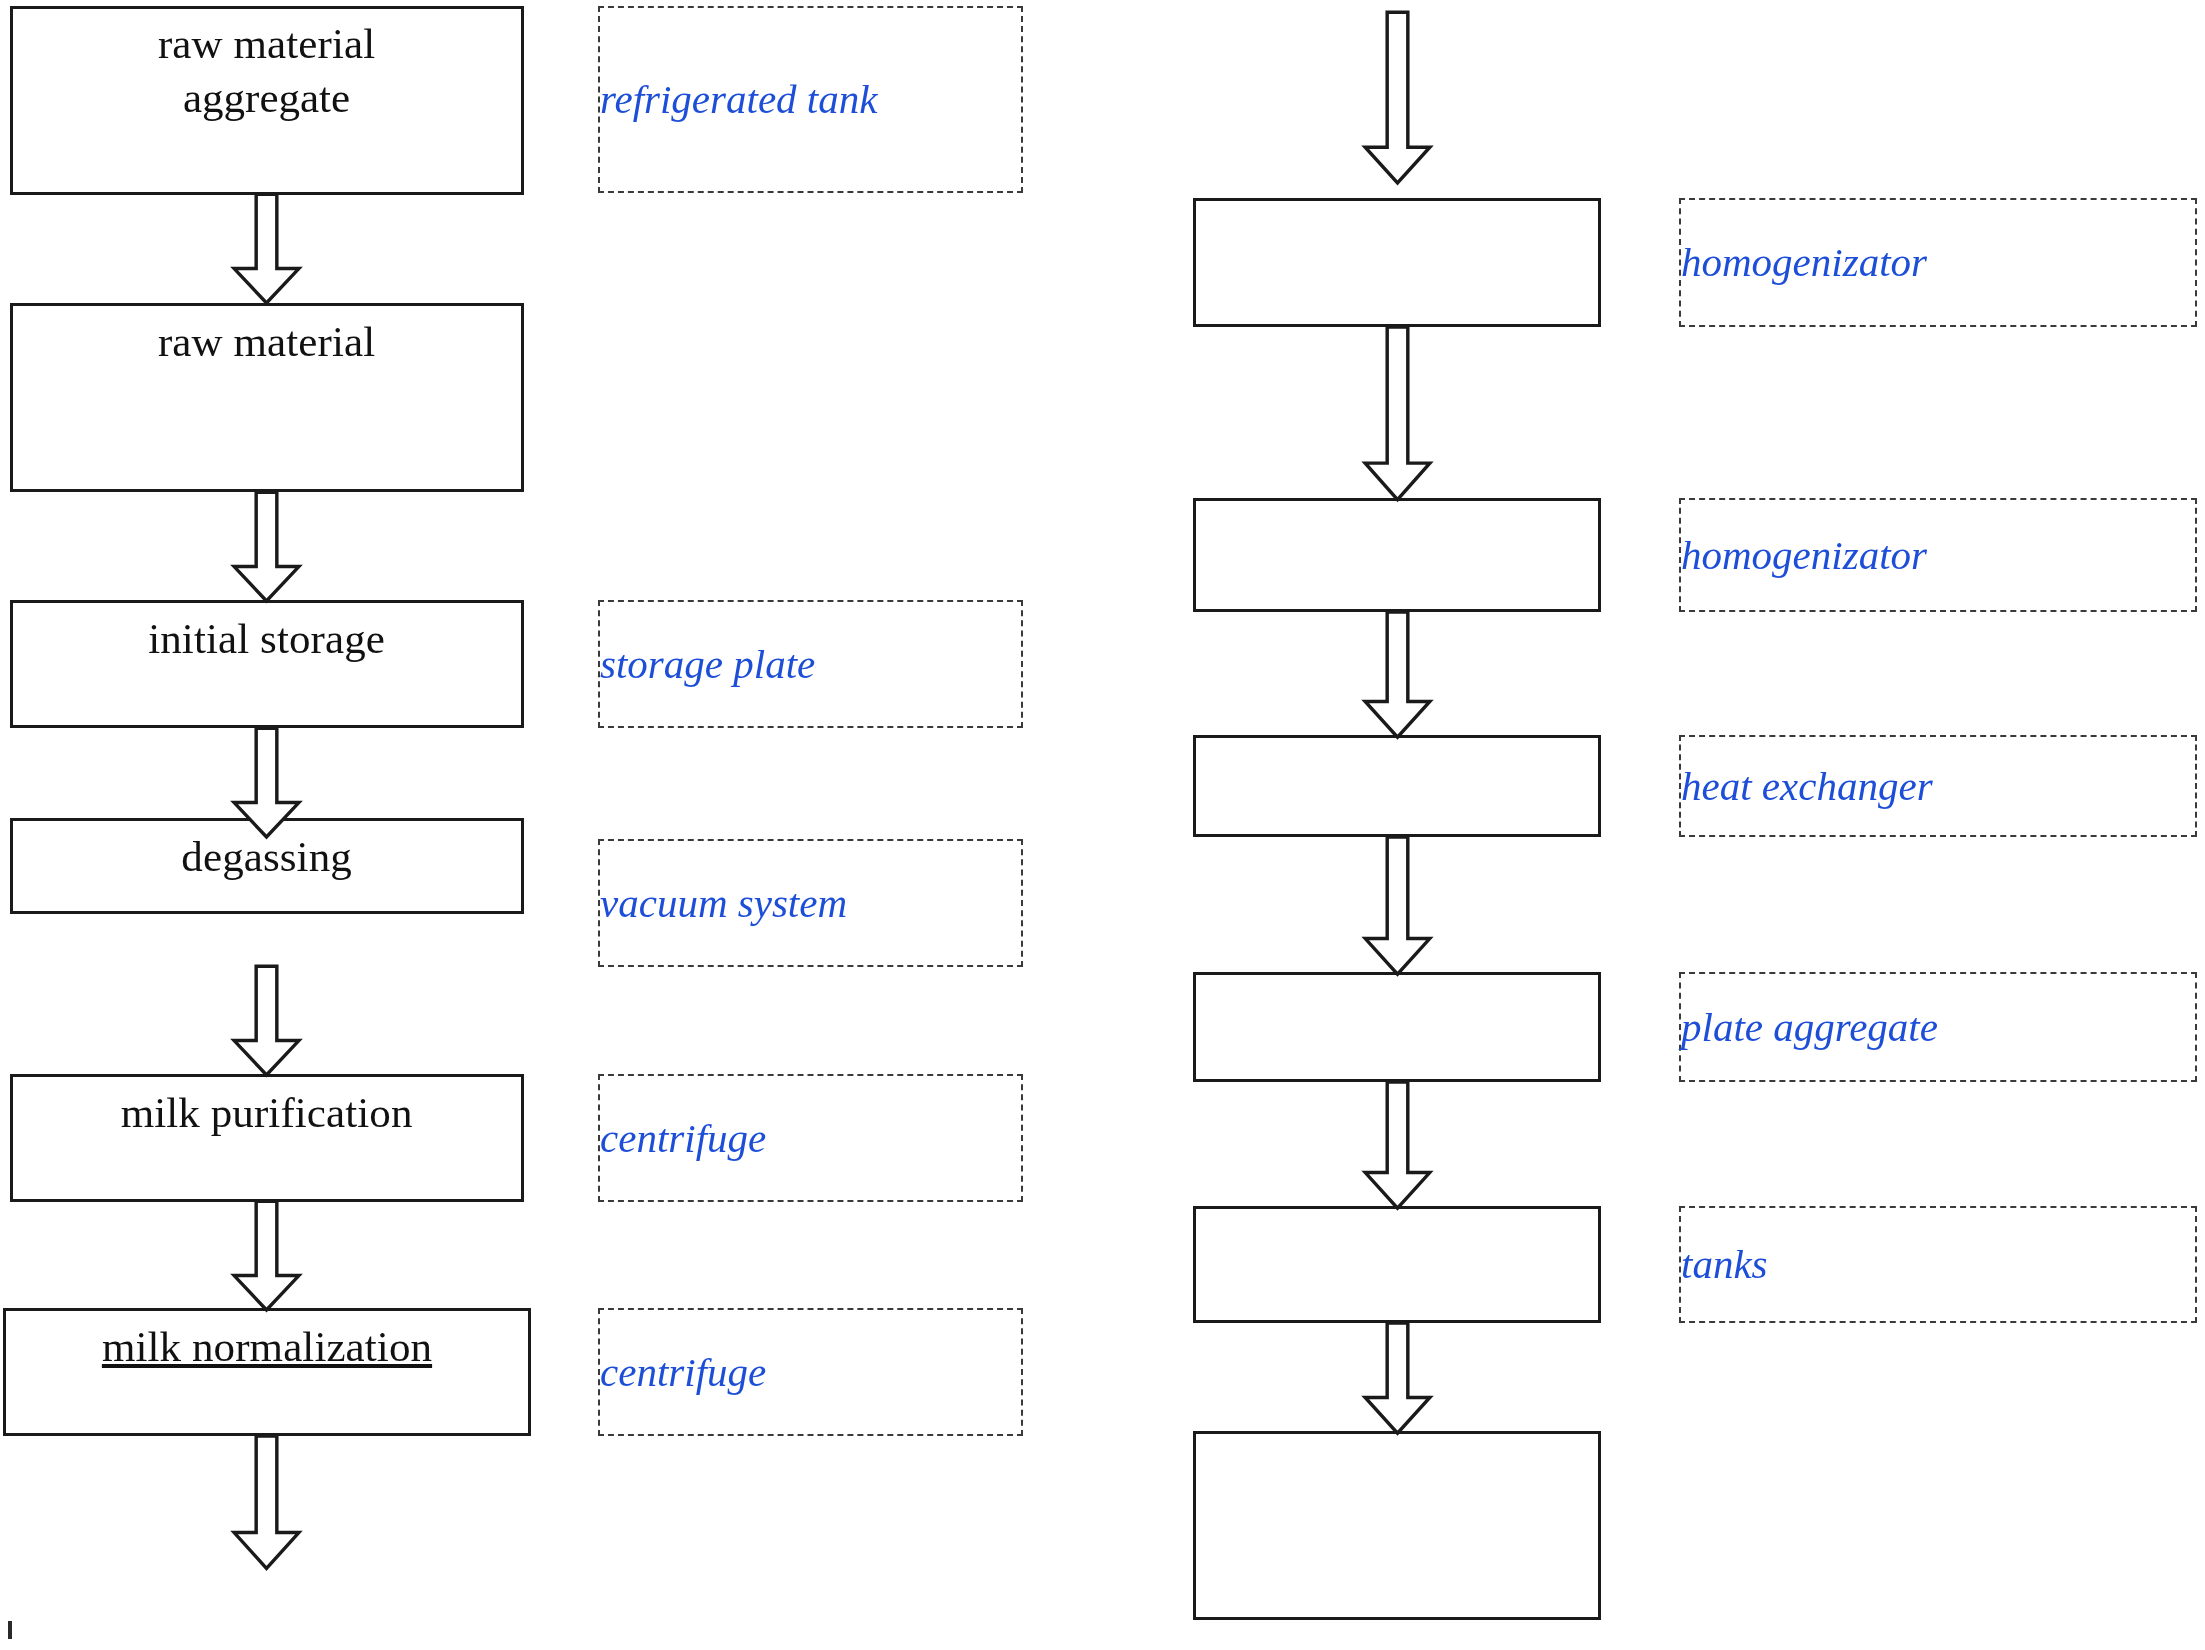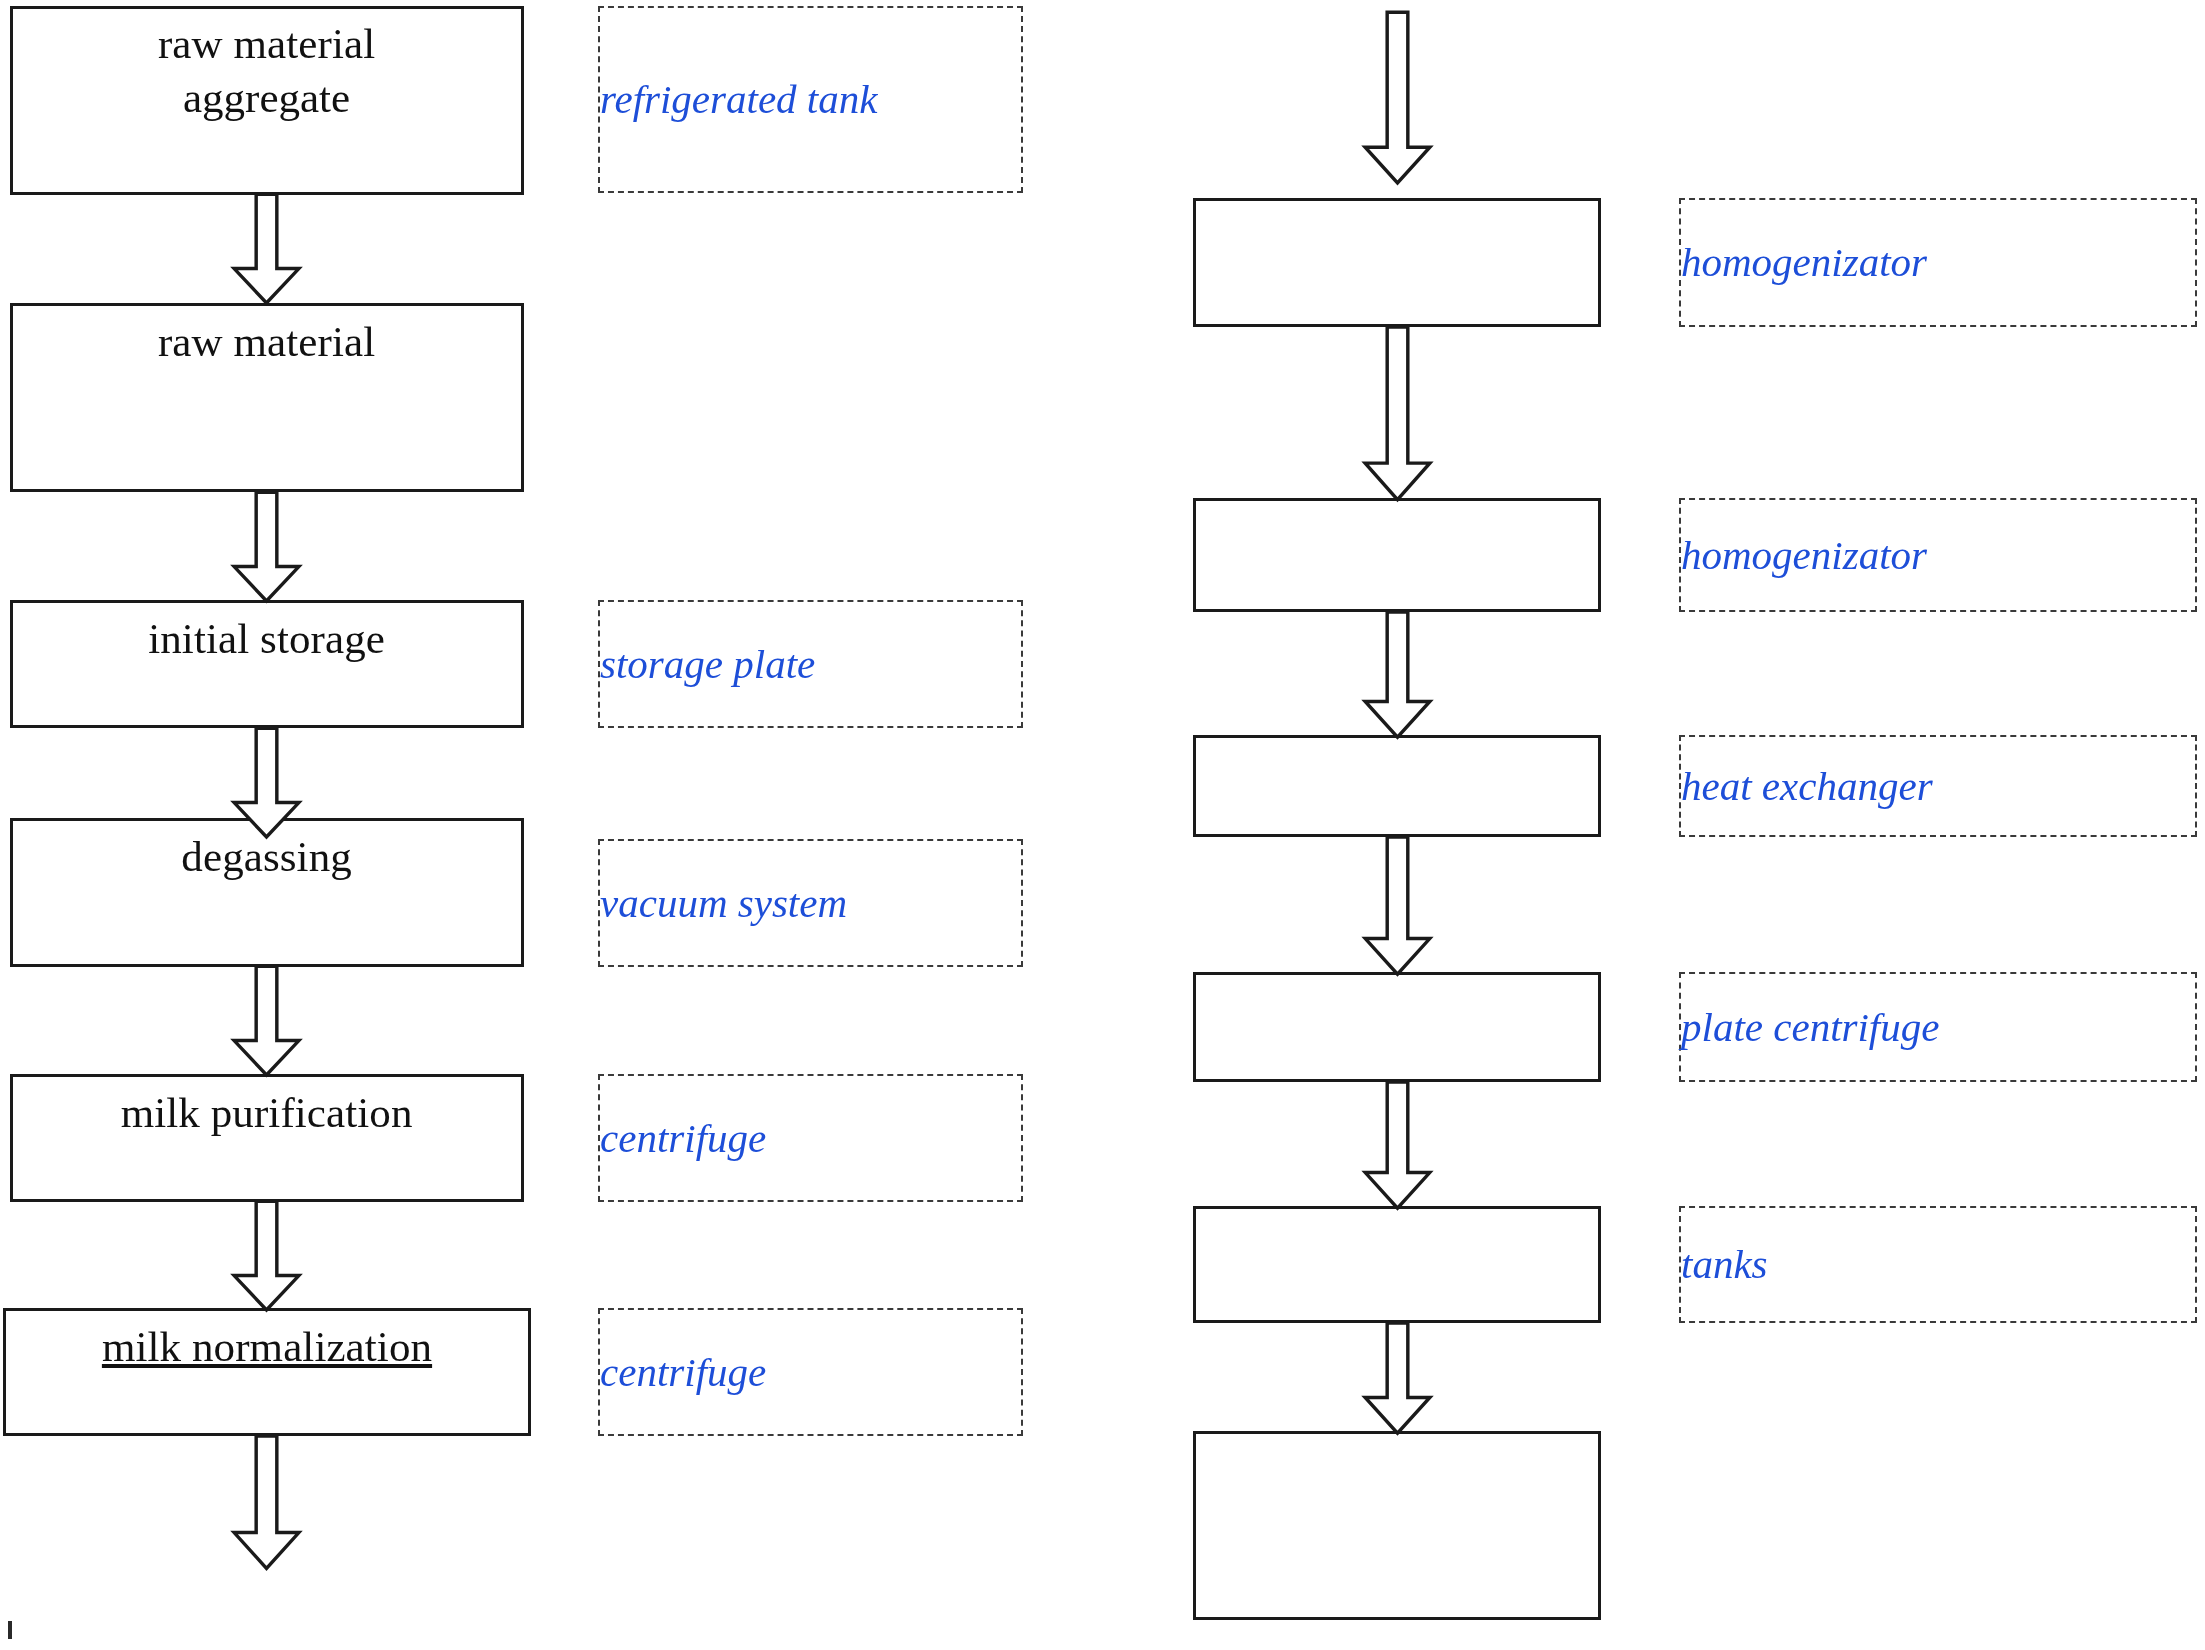--- a/index.html
+++ b/index.html
@@ -43,21 +43,21 @@
   </div>
 
   <div class="pbox" style="left:9.6px;top:303px;width:514px;height:189px;">
     <span class="ptxt">raw material</span>
   </div>
 
   <div class="pbox" style="left:9.6px;top:600px;width:514px;height:128px;">
     <span class="ptxt">initial storage</span>
   </div>
 
-  <div class="pbox" style="left:9.6px;top:818px;width:514px;height:149px;">
+  <div class="pbox" style="left:9.6px;top:818px;width:514px;height:96px;">
     <span class="ptxt">degassing</span>
   </div>
 
   <div class="pbox" style="left:9.6px;top:1074px;width:514px;height:128px;">
     <span class="ptxt">milk purification</span>
   </div>
 
   <div class="pbox" style="left:3px;top:1308px;width:528px;height:128px;text-decoration:underline;">
     <span class="ptxt">milk normalization</span>
   </div>
@@ -186,21 +186,21 @@
 
   <div class="dbox" style="left:1679px;top:498px;width:518px;height:114px;">
     <span class="dtxt">homogenizator</span>
   </div>
 
   <div class="dbox" style="left:1679px;top:735px;width:518px;height:102px;">
     <span class="dtxt">heat exchanger</span>
   </div>
 
   <div class="dbox" style="left:1679px;top:972px;width:518px;height:110px;">
-    <span class="dtxt">plate centrifuge</span>
+    <span class="dtxt">plate aggregate</span>
   </div>
 
   <div class="dbox" style="left:1679px;top:1206px;width:518px;height:117px;">
     <span class="dtxt">tanks</span>
   </div>
 
 
 </div>
 
 

